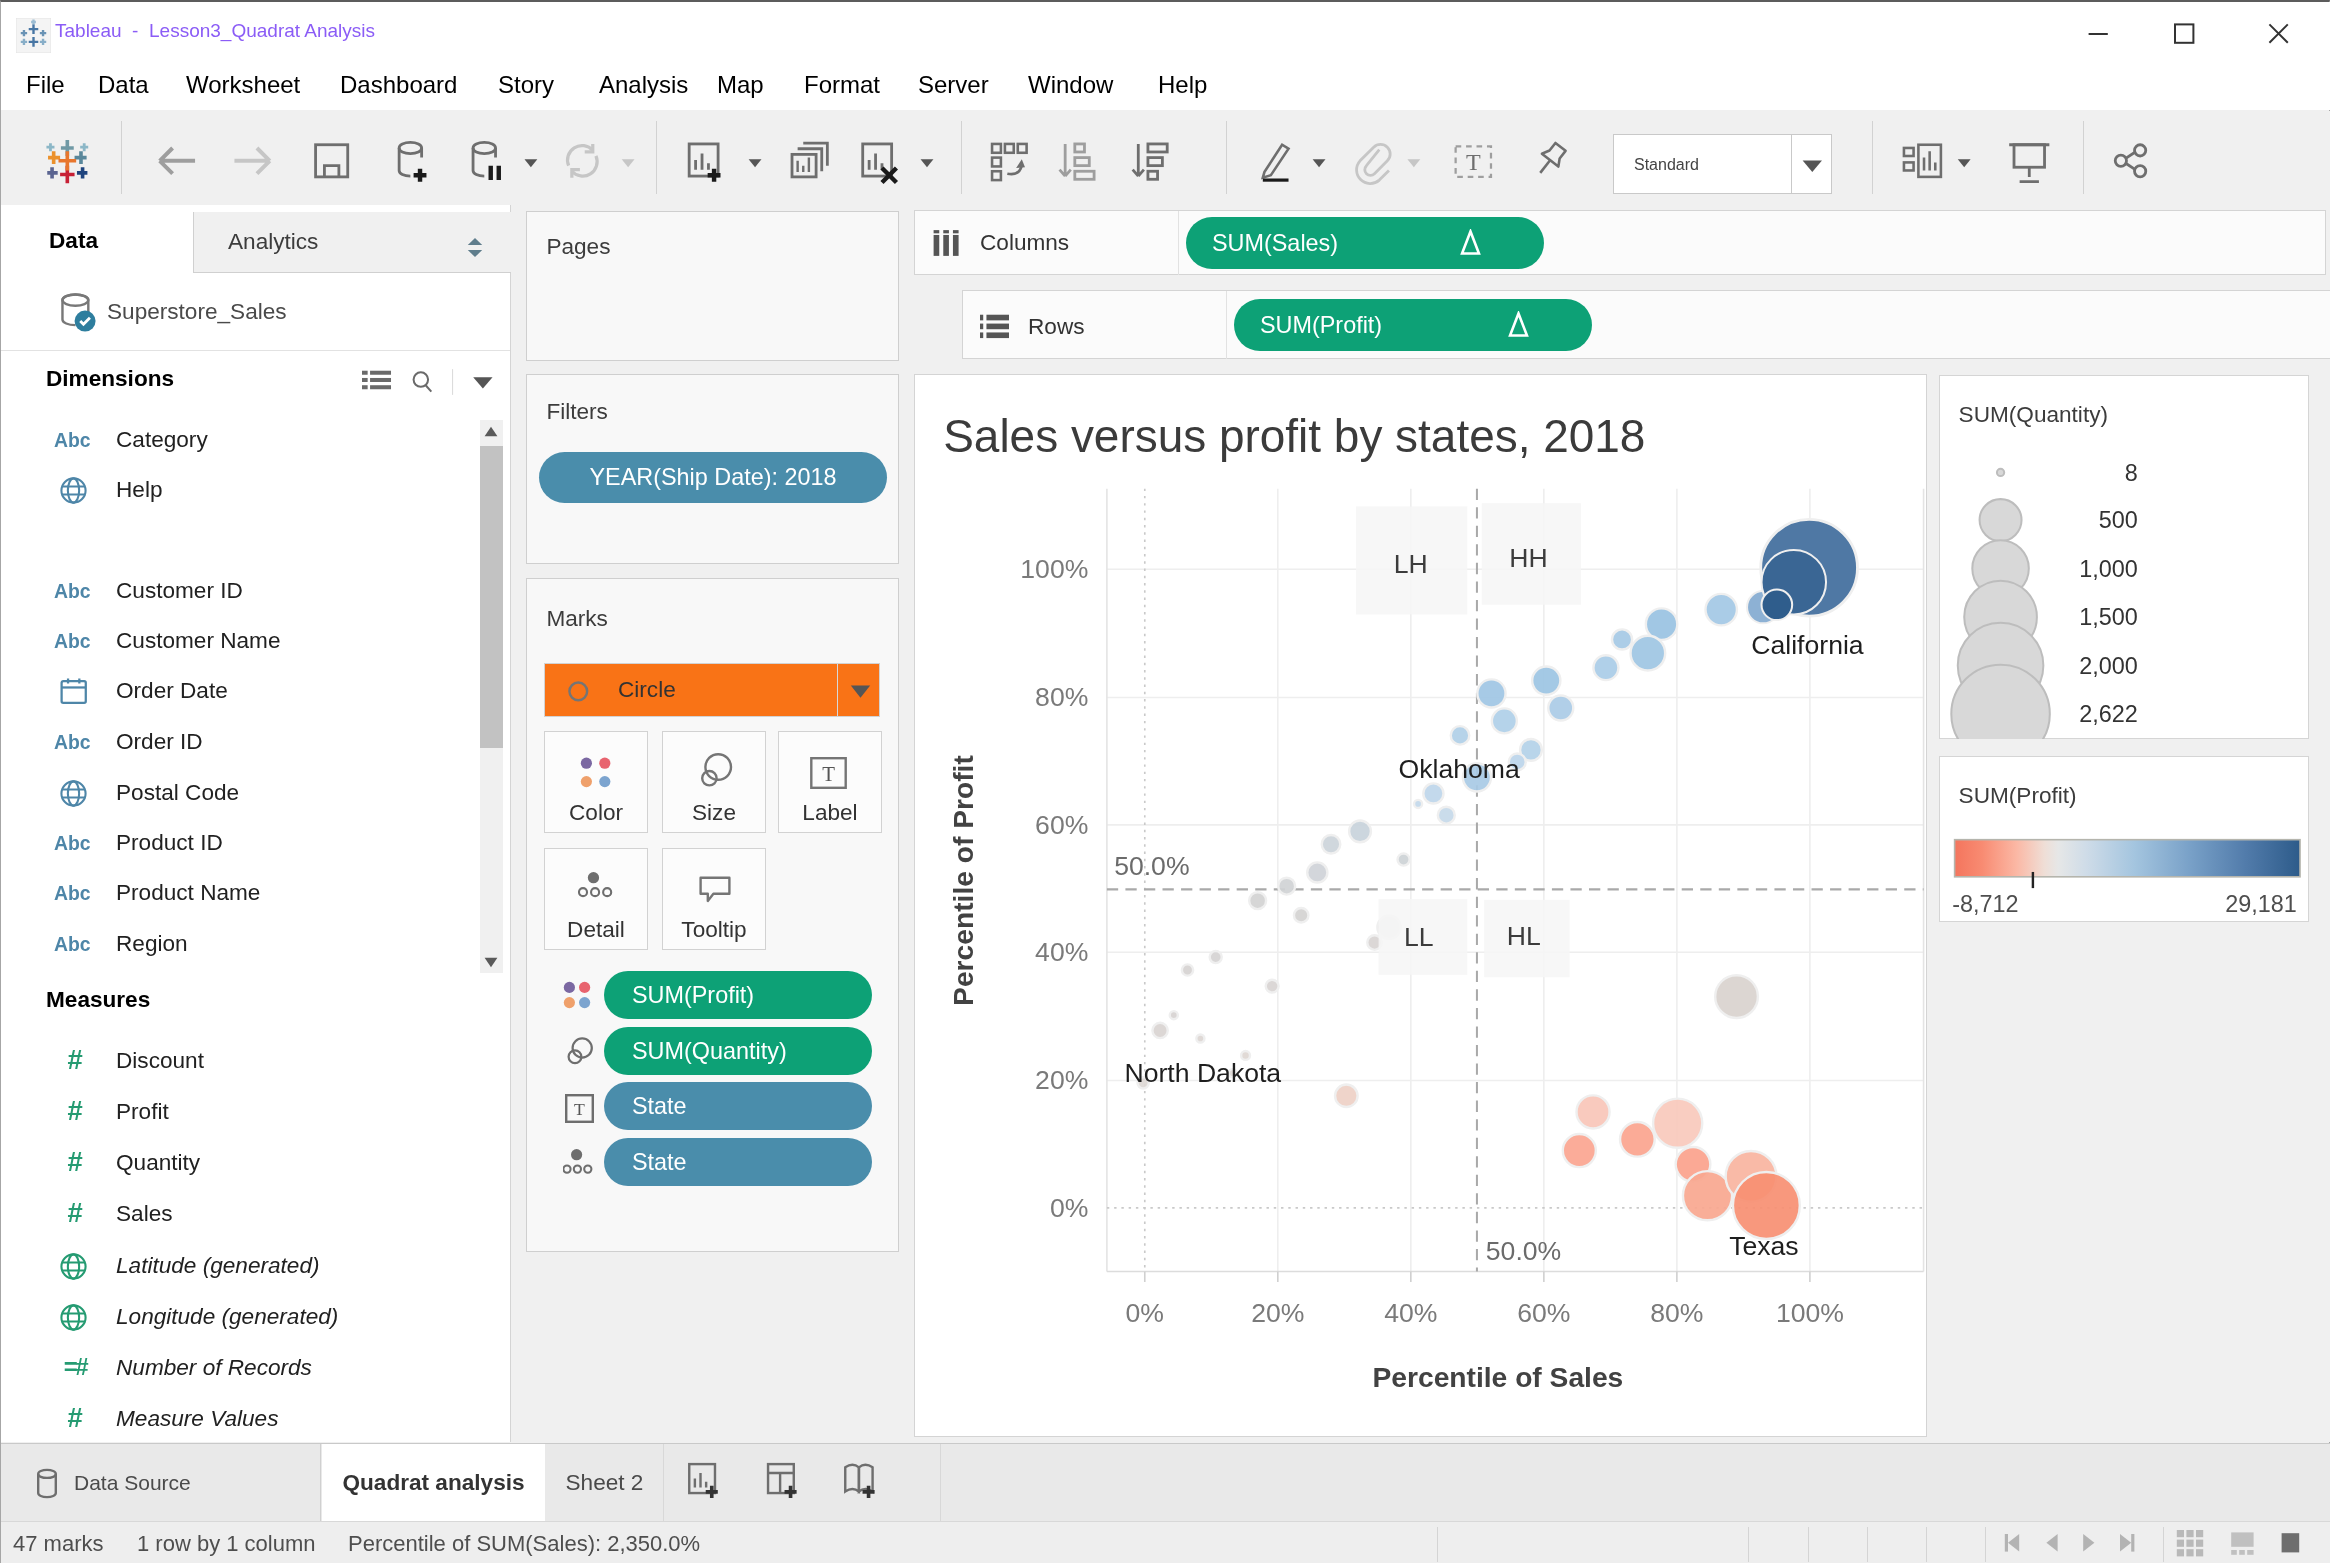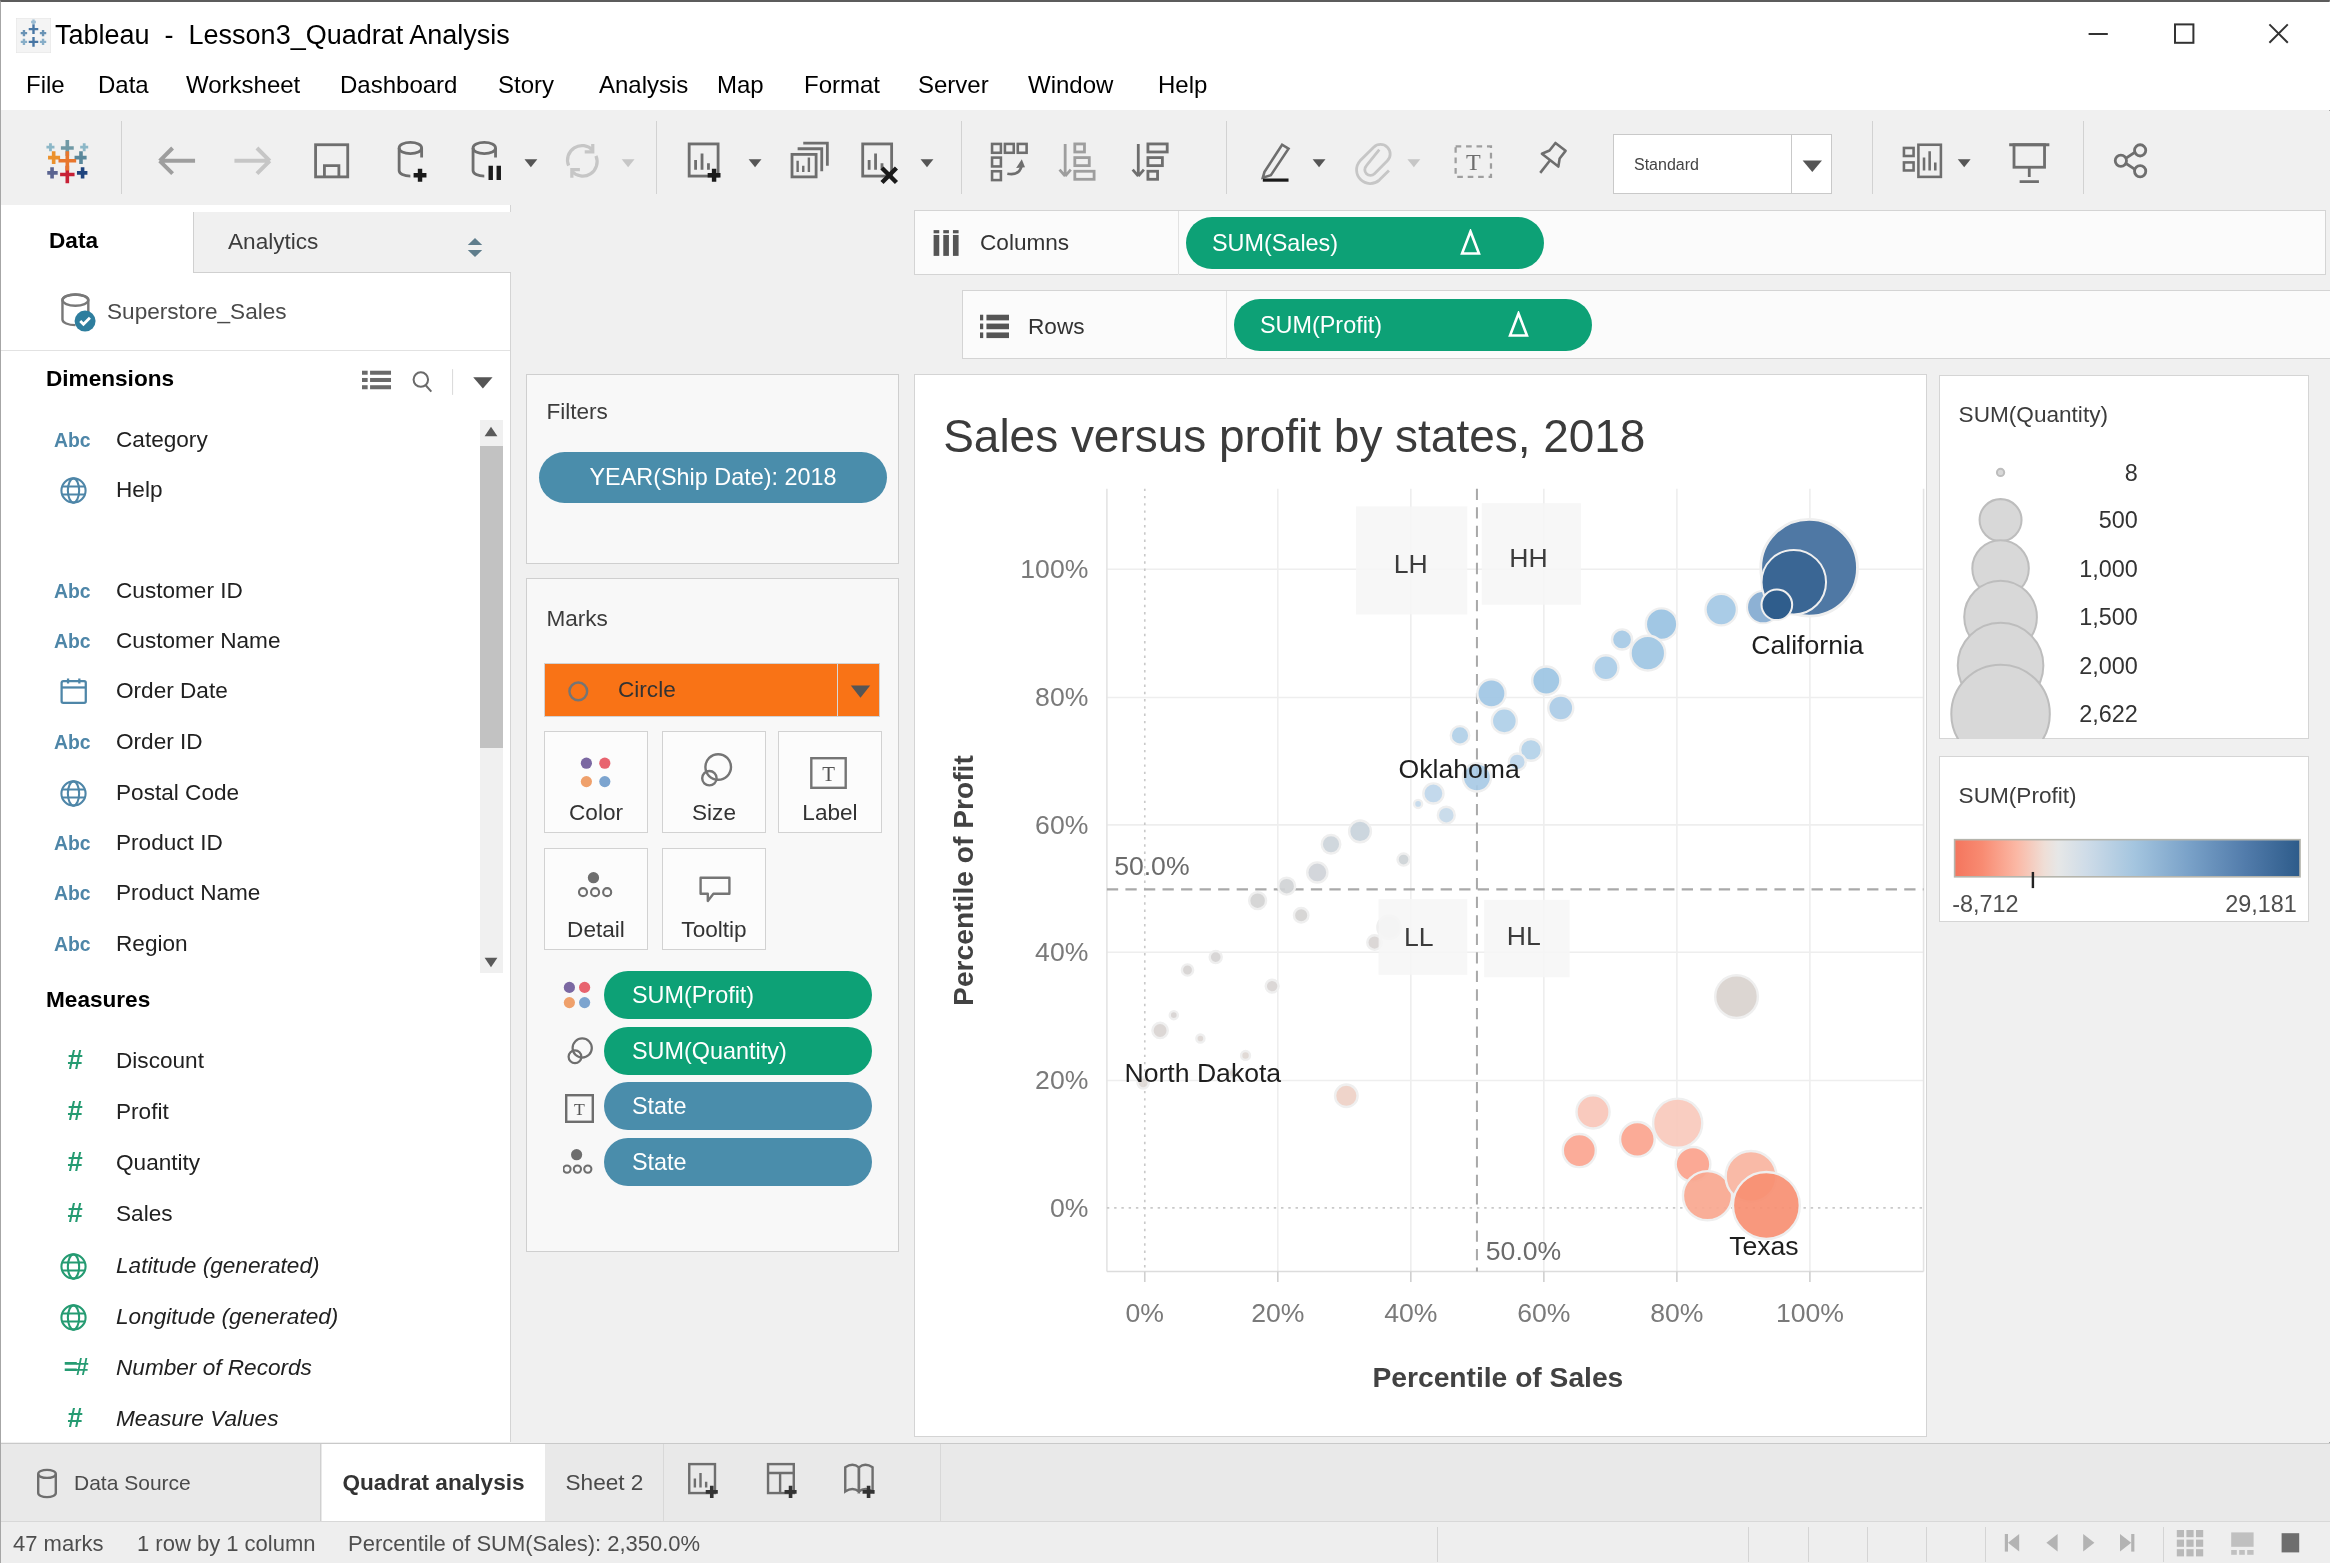--- a/index.html
+++ b/index.html
@@ -4,21 +4,21 @@
 <style>
   * { margin:0; padding:0; box-sizing:border-box; }
   html,body { width:2330px; height:1563px; }
   body { font-family:"Liberation Sans", sans-serif; background:#fff; overflow:hidden; }
   #win { position:relative; width:2330px; height:1563px; background:#f0f0f0;
          border-top:2.4px solid #5c5c5c; border-left:0.8px solid #a6a6a6; border-right:0.8px solid #a6a6a6; }
   .abs { position:absolute; }
 
   
   #titlebar { position:absolute; left:0; top:0; width:2330px; height:60px; background:#fff; }
-  #titletext { position:absolute; left:54px; top:18px; font-size:27px; color:#000000; }
+  #titletext { position:absolute; left:54px; top:18px; font-size:19px; color:#8b5cf6; }
 
   
   #menubar { position:absolute; left:0; top:60px; width:2330px; height:48px; background:#fff; }
   .menuitem { position:absolute; top:0; height:48px; line-height:45px; font-size:24px; color:#000; }
 
   
   #toolbar { position:absolute; left:0; top:109px; width:2330px; height:94px; background:#f0f0f0; }
   .tsep { position:absolute; top:9.7px; width:0.8px; height:73px; background:#d2d2d2; }
 
   
@@ -404,20 +404,23 @@
       <div class="fieldrow" style="top:1138px;">
           <div class="ficon hashicon" style="letter-spacing:-2.4px; font-size:24px;">=#</div>
           <div class="flabel ital">Number of Records</div>
         </div>
       <div class="fieldrow" style="top:1189px;">
           <div class="ficon hashicon">#</div>
           <div class="flabel ital">Measure Values</div>
         </div>
     </div>
 
+    <div class="card" style="left:525px; top:5.6px; width:373px; height:150px;">
+      <div class="cardtitle" style="top:22.6px;">Pages</div>
+    </div>
     <div class="card" style="left:525px; top:169px; width:373px; height:190px;">
       <div class="cardtitle" style="top:24px;">Filters</div>
       <div class="pill pill-teal" style="left:12px; top:77px; width:348px; height:51px; line-height:51px;">YEAR(Ship Date): 2018</div>
     </div>
     <div class="card" style="left:525px; top:373px; width:373px; height:674px;">
       <div class="cardtitle" style="top:27px;">Marks</div>
       <div class="abs" style="left:17px; top:84px; width:336px; height:54px; background:#f97316; border:0.8px solid #d2d2d2;">
         <svg class="abs" style="left:22px; top:16px;" width="22.6" height="22.6" viewBox="0 0 28 28">
             <circle cx="14" cy="14" r="11" fill="none" stroke="#757575" stroke-width="3"></circle>
           </svg>

